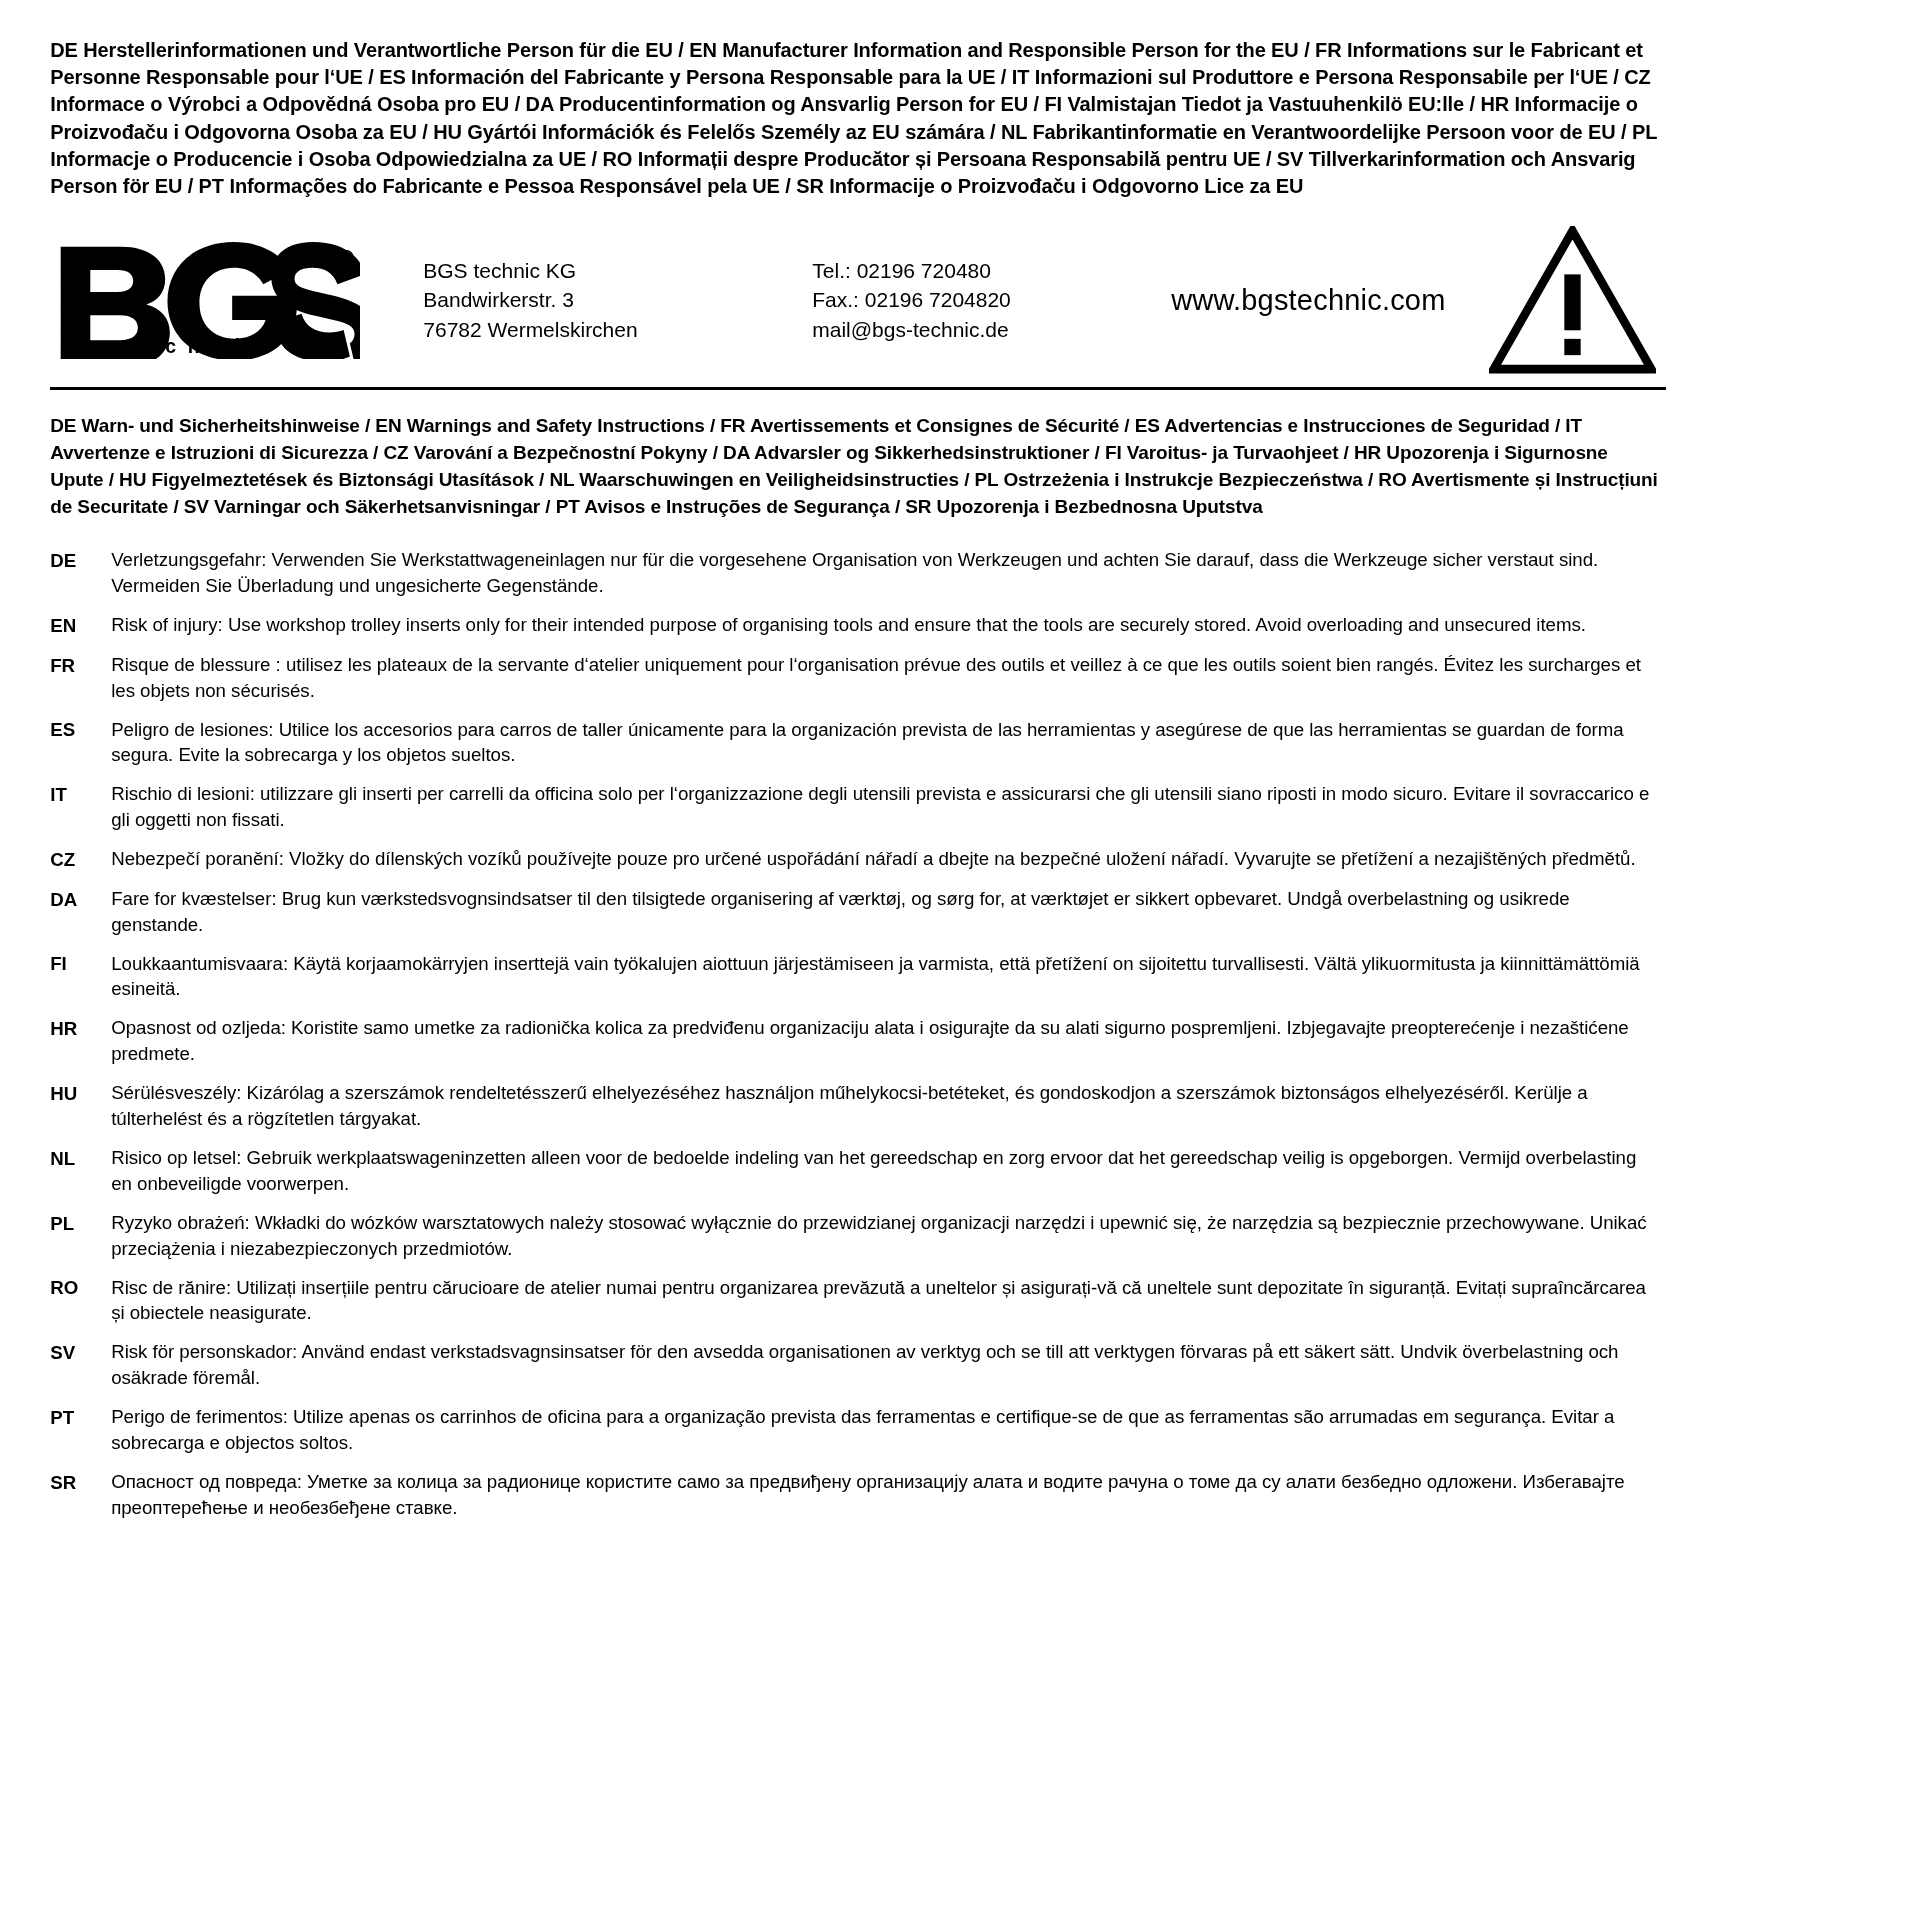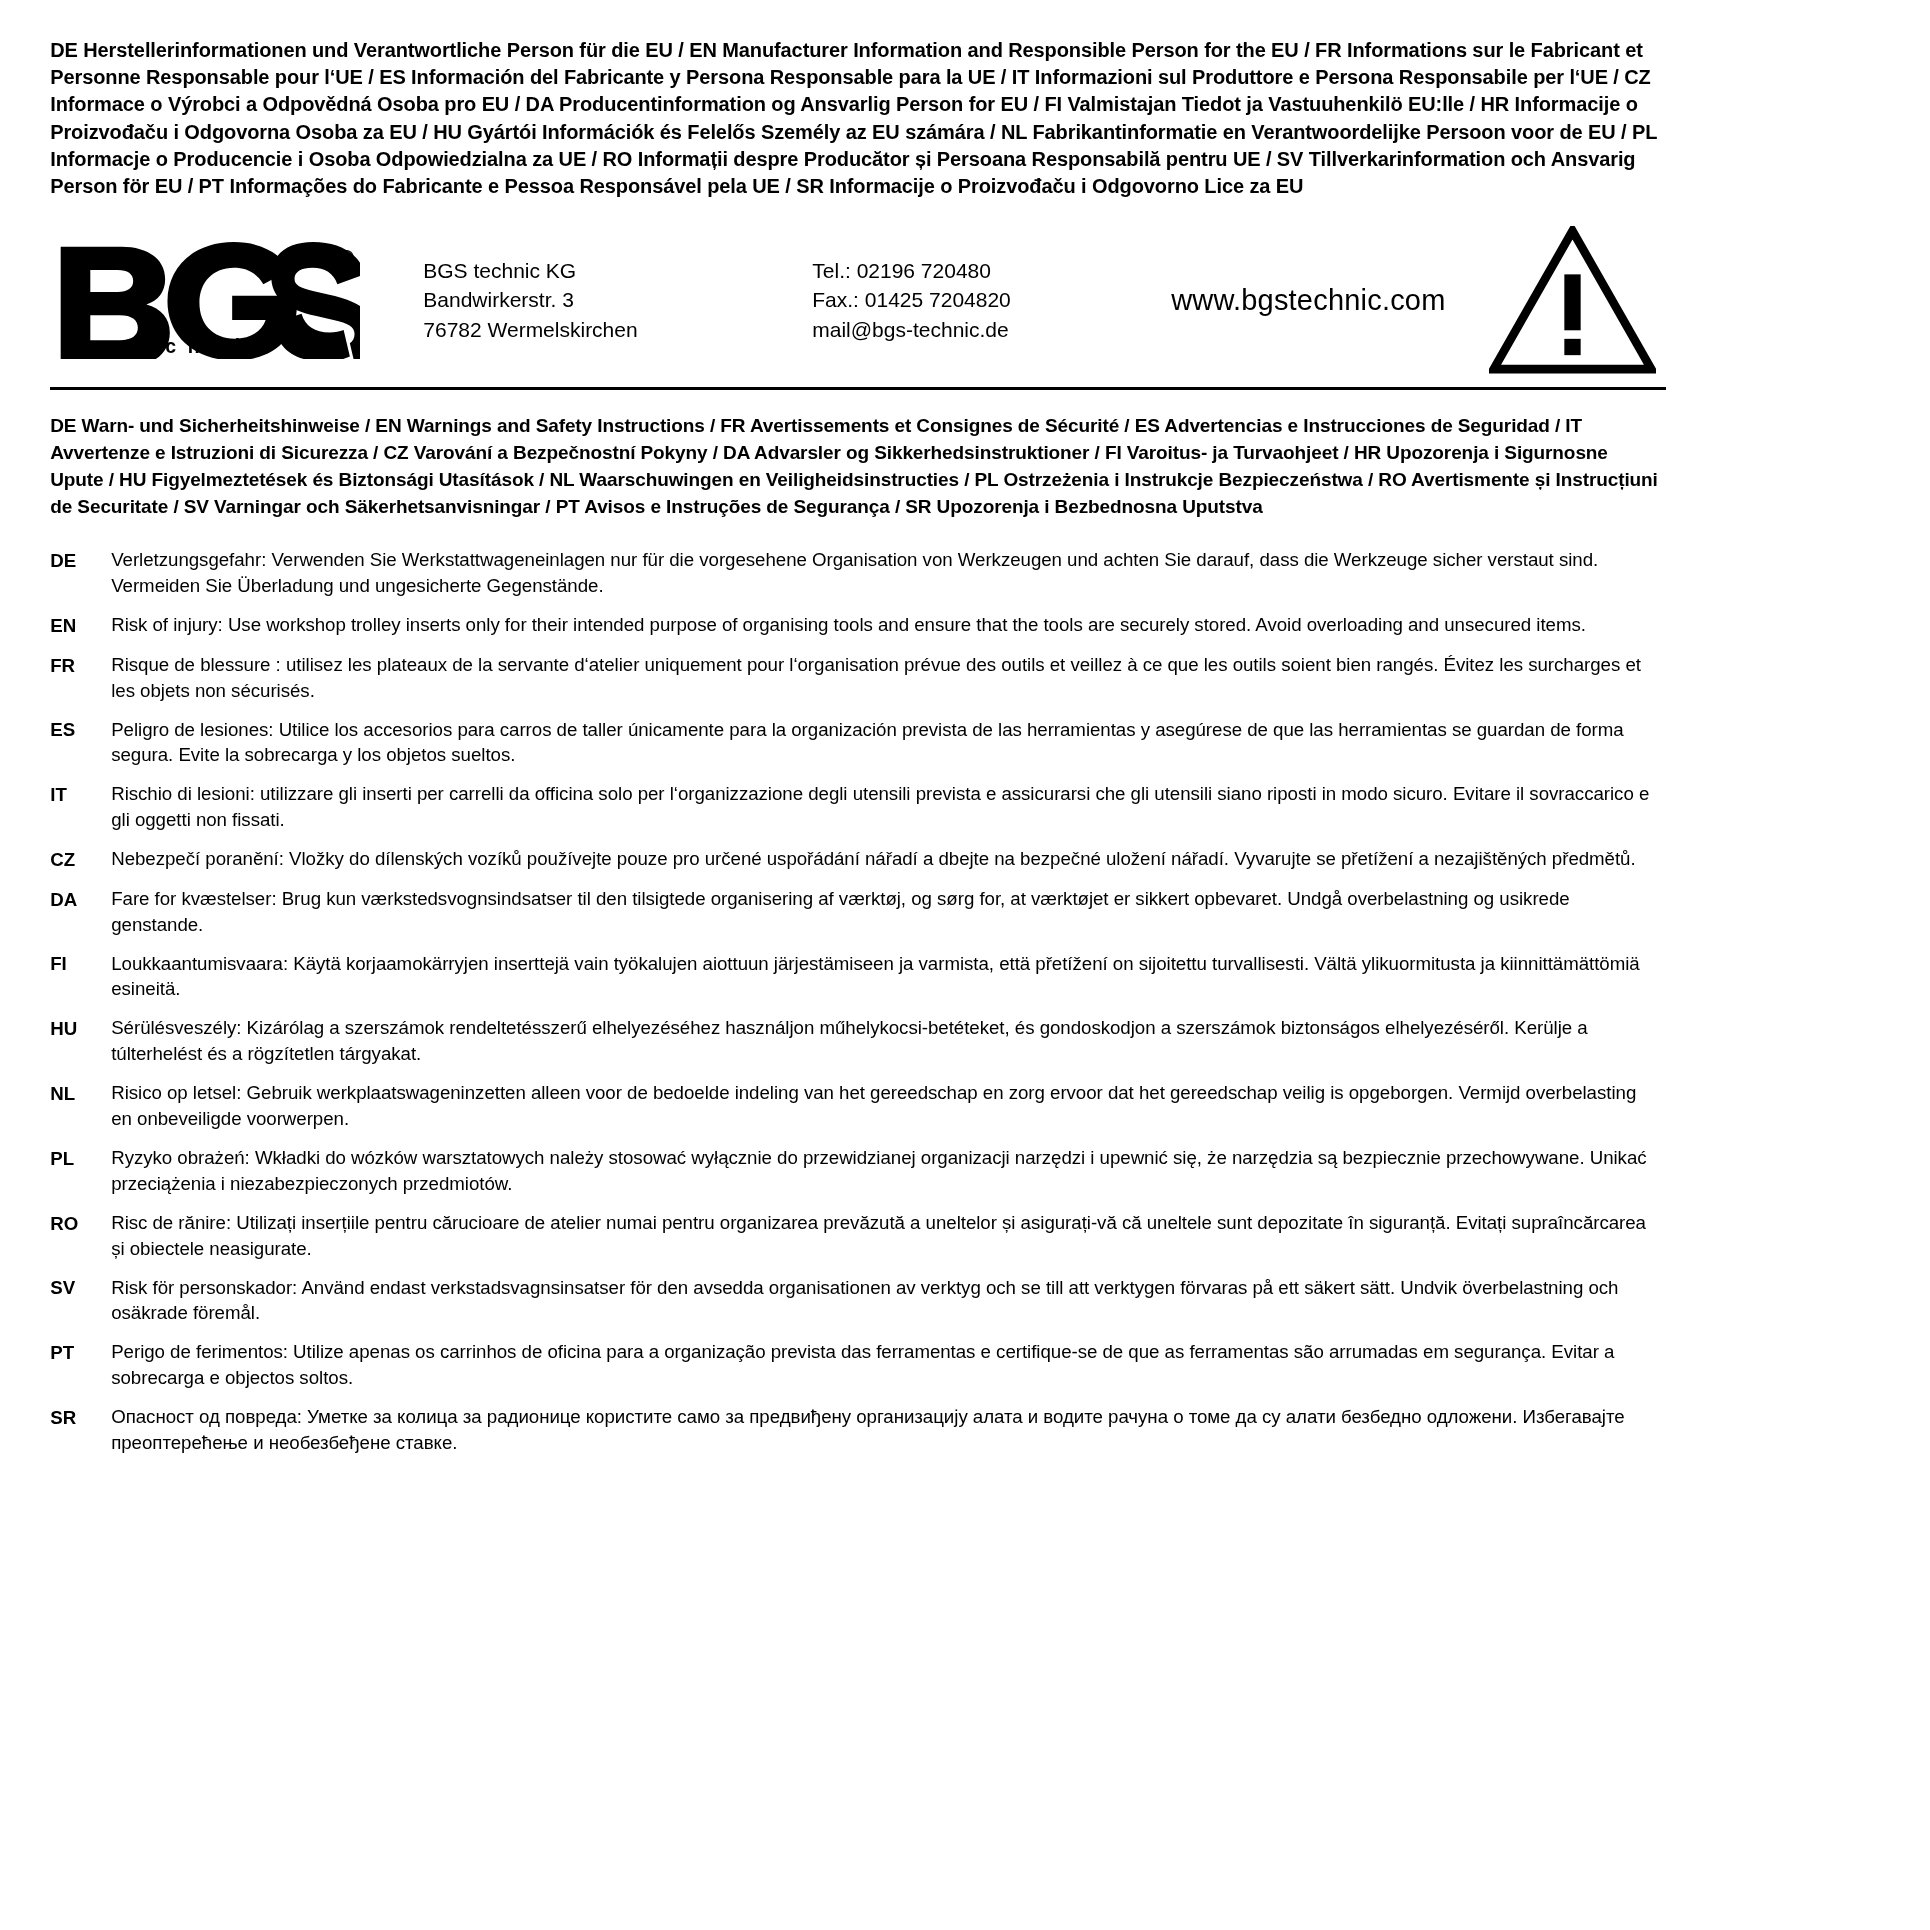--- a/index.html
+++ b/index.html
@@ -151,21 +151,21 @@
     </div>
 
     <div class="addr">
       <div>BGS technic KG</div>
       <div>Bandwirkerstr. 3</div>
       <div>76782 Wermelskirchen</div>
     </div>
 
     <div class="contact">
       <div>Tel.: 02196 720480</div>
-      <div>Fax.: 01425 7204820</div>
+      <div>Fax.: 02196 7204820</div>
       <div>mail@bgs-technic.de</div>
     </div>
 
     <div class="website">www.bgstechnic.com</div>
 
     <div class="warn-tri">
       <svg width="167" height="148" viewBox="0 0 215 190">
         <path d="M107.5 6 L209 184 H6 Z" fill="none" stroke="#000" stroke-width="11" stroke-linejoin="miter"></path>
         <rect x="97" y="62" width="21" height="72" fill="#000"></rect>
         <rect x="97" y="145" width="21" height="21" fill="#000"></rect>
@@ -213,20 +213,24 @@
     <div class="lang-row">
       <div class="lang-code">DA</div>
       <div class="lang-text">Fare for kvæstelser: Brug kun værkstedsvognsindsatser til den tilsigtede organisering af værktøj, og sørg for, at værktøjet er sikkert opbevaret. Undgå overbelastning og usikrede genstande.</div>
     </div>
 
     <div class="lang-row">
       <div class="lang-code">FI</div>
       <div class="lang-text">Loukkaantumisvaara: Käytä korjaamokärryjen inserttejä vain työkalujen aiottuun järjestämiseen ja varmista, että přetížení on sijoitettu turvallisesti. Vältä ylikuormitusta ja kiinnittämättömiä esineitä.</div>
     </div>
 
+    <div class="lang-row">
+      <div class="lang-code">HR</div>
+      <div class="lang-text">Opasnost od ozljeda: Koristite samo umetke za radionička kolica za predviđenu organizaciju alata i osigurajte da su alati sigurno pospremljeni. Izbjegavajte preopterećenje i nezaštićene predmete.</div>
+    </div>
 
     <div class="lang-row">
       <div class="lang-code">HU</div>
       <div class="lang-text">Sérülésveszély: Kizárólag a szerszámok rendeltetésszerű elhelyezéséhez használjon műhelykocsi-betéteket, és gondoskodjon a szerszámok biztonságos elhelyezéséről. Kerülje a túlterhelést és a rögzítetlen tárgyakat.</div>
     </div>
 
     <div class="lang-row">
       <div class="lang-code">NL</div>
       <div class="lang-text">Risico op letsel: Gebruik werkplaatswageninzetten alleen voor de bedoelde indeling van het gereedschap en zorg ervoor dat het gereedschap veilig is opgeborgen. Vermijd overbelasting en onbeveiligde voorwerpen.</div>
     </div>

